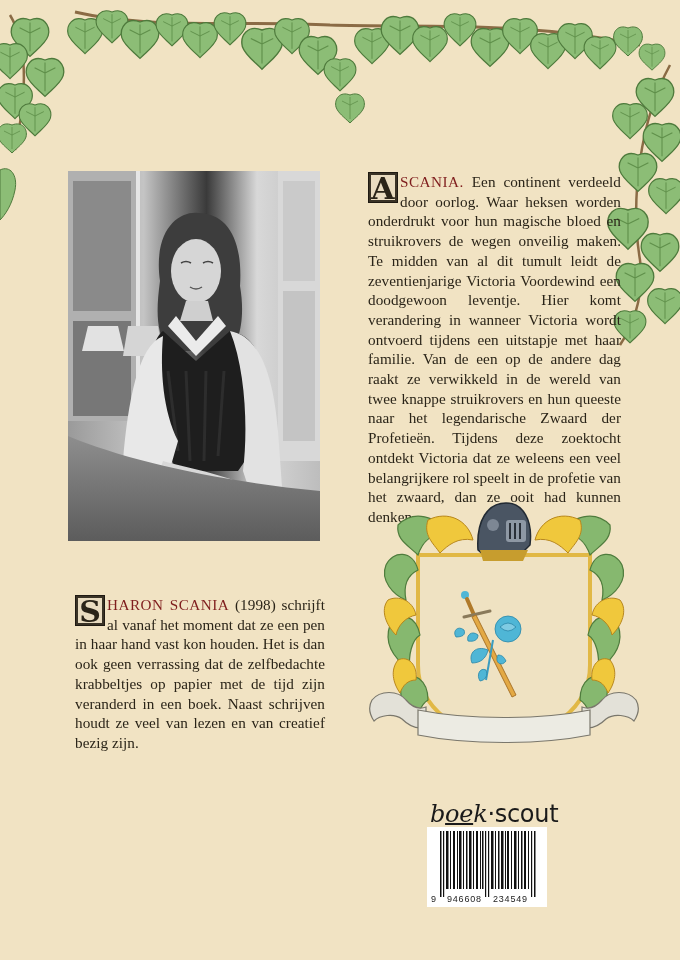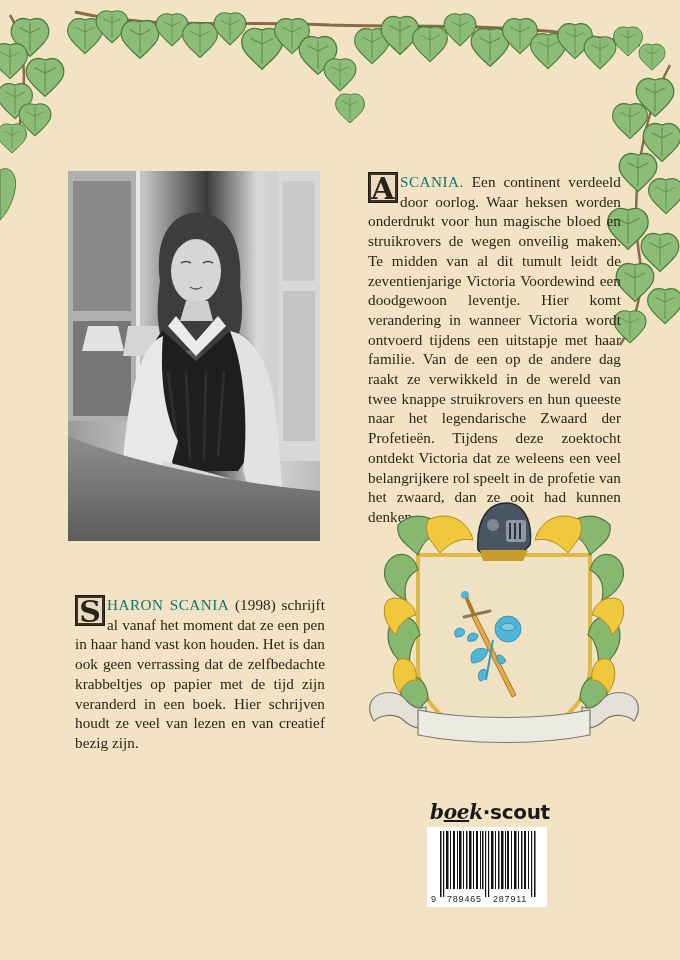--- a/index.html
+++ b/index.html
@@ -6,23 +6,23 @@
   body { width:680px; height:960px; background:#f2e4c4; position:relative; overflow:hidden; font-family:"Liberation Serif","DejaVu Serif",serif; color:#2a2418; }
   .cover { position:absolute; inset:0; background:#f1e3c3; }
   .ivy { position:absolute; }
   .photo { position:absolute; left:68px; top:171px; width:252px; height:370px; overflow:hidden; background:#777; }
   .photo svg { width:100%; height:100%; display:block; }
   .text-block { position:absolute; font-size:15.2px; line-height:19.7px; text-align:justify; letter-spacing:0.05px; }
   .blurb { left:368px; top:172px; width:253px; }
   .bio { left:75px; top:595px; width:250px; }
   .dropcap { float:left; width:30px; height:31px; margin:0 2px 0 0; background:#3a3326; position:relative; border:1px solid #1f1a12; box-sizing:border-box; }
   .dropcap span { position:absolute; inset:2px; background:#e9dcc0; color:#2a2418; font-size:30px; line-height:27px; text-align:center; font-family:"DejaVu Serif",serif; font-weight:bold; }
-  .smallcaps { font-variant:small-caps; color:#0f766e; letter-spacing:0.5px; }
+  .smallcaps { font-variant:small-caps; color:#7f1d1d; letter-spacing:0.5px; }
   .crest { position:absolute; left:368px; top:495px; width:272px; height:270px; }
-  .publisher { position:absolute; left:430px; top:800px; font-family:"DejaVu Sans",sans-serif; font-size:20px; font-weight:bold; color:#1a1a1a; letter-spacing:-0.3px; }
+  .publisher { position:absolute; left:430px; top:800px; font-family:"DejaVu Sans",sans-serif; font-size:24px; font-weight:normal; color:#1a1a1a; letter-spacing:-0.3px; }
   .publisher .it { font-style:italic; font-family:"DejaVu Serif",serif; }
   .publisher .u { text-decoration:underline; text-decoration-thickness:2px; }
   .barcode-box { position:absolute; left:427px; top:827px; width:120px; height:80px; background:#ffffff; }
   .barcode-box svg { position:absolute; left:0; top:0; }
   .bc-num { position:absolute; top:67px; font-family:"Liberation Sans",sans-serif; font-size:9px; color:#222; letter-spacing:0.8px; }
 </style>
 </head>
 <body>
 
 <div class="cover">
@@ -140,21 +140,21 @@
 
   <div class="text-block blurb">
     <div class="dropcap">
         <span>A</span>
       </div><span class="smallcaps">SCANIA.</span><span> Een continent verdeeld door oorlog. Waar heksen worden onderdrukt voor hun magische bloed en struikrovers de wegen onveilig maken. Te midden van al dit tumult leidt de zeventienjarige Victoria Voordewind een doodgewoon leventje. Hier komt verandering in wanneer Victoria wordt ontvoerd tijdens een uitstapje met haar familie. Van de een op de andere dag raakt ze verwikkeld in de wereld van twee knappe struikrovers en hun queeste naar het legendarische Zwaard der Profetieën. Tijdens deze zoektocht ontdekt Victoria dat ze weleens een veel belangrijkere rol speelt in de profetie van het zwaard, dan ze ooit had kunnen denken.</span>
   </div>
 
   <div class="text-block bio">
     <div class="dropcap">
         <span>S</span>
-      </div><span class="smallcaps">HARON SCANIA</span><span> (1998)</span><span> schrijft al vanaf het moment dat ze een pen in haar hand vast kon houden. Het is dan ook geen verrassing dat de zelfbedachte krabbeltjes op papier met de tijd zijn veranderd in een boek. Hier schrijven houdt ze veel van lezen en van creatief bezig zijn.</span>
+      </div><span class="smallcaps">HARON SCANIA</span><span> (1998)</span><span> schrijft al vanaf het moment dat ze een pen in haar hand vast kon houden. Het is dan ook geen verrassing dat de zelfbedachte krabbeltjes op papier met de tijd zijn veranderd in een boek. Naast schrijven houdt ze veel van lezen en van creatief bezig zijn.</span>
   </div>
 
   <svg class="crest" viewBox="0 0 272 270">
 
     <path d="M50,60 L222,60 L222,170 C222,215 180,240 136,245 C92,240 50,215 50,170 Z" fill="#efe2c2" stroke="#e1b845" stroke-width="4"></path>
 
     <g fill="#86b86f" stroke="#4f7c3d" stroke-width="1.2">
       <path d="M30,30 C45,15 70,20 78,40 C65,38 55,45 50,60 C40,50 28,45 30,30 Z"></path>
       <path d="M18,70 C25,55 45,55 50,75 C40,80 35,90 38,105 C25,100 12,85 18,70 Z"></path>
       <path d="M22,130 C30,115 48,120 52,140 C44,145 40,160 42,175 C28,165 15,150 22,130 Z"></path>
@@ -244,17 +244,17 @@
         <rect x="87" y="4" width="2.5" height="58"></rect>
         <rect x="91" y="4" width="1" height="58"></rect>
         <rect x="94" y="4" width="1.5" height="58"></rect>
         <rect x="97" y="4" width="2" height="58"></rect>
         <rect x="101" y="4" width="1" height="58"></rect>
         <rect x="104" y="4" width="1.2" height="66"></rect>
         <rect x="107" y="4" width="1.5" height="66"></rect>
       </g>
     </svg>
     <span class="bc-num" style="left:4px">9</span>
-    <span class="bc-num" style="left:20px">789465</span>
-    <span class="bc-num" style="left:66px">287911</span>
+    <span class="bc-num" style="left:20px">946608</span>
+    <span class="bc-num" style="left:66px">234549</span>
   </div>
 
 </div>
 
 </body></html>

